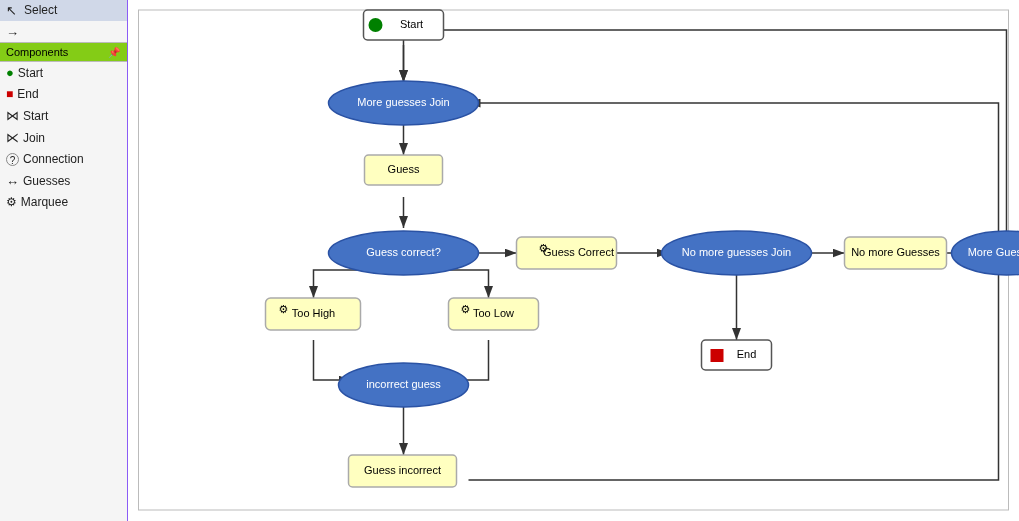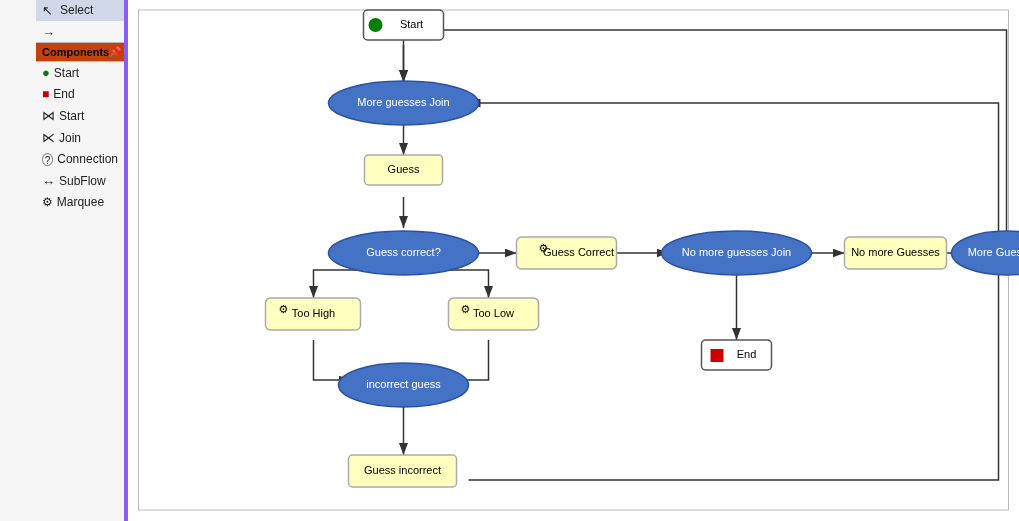--- a/index.html
+++ b/index.html
@@ -3,46 +3,45 @@
   <meta charset="utf-8">
   <style>
     * { box-sizing: border-box; margin: 0; padding: 0; }
     body { font-family: Arial, sans-serif; font-size: 12px; background: #f0f0f0; display: flex; width: 1019px; height: 521px; overflow: hidden; }
 
     
     #sidebar {
       width: 128px;
       min-width: 128px;
       background: #f5f5f5;
-      border-right: 4px solid #8b5cf6;
+      border-right: 1px solid #8b5cf6;
       display: flex;
       flex-direction: column;
       height: 100%;
-      padding-left: 36px;
     }
     .sidebar-item {
       display: flex;
       align-items: center;
       padding: 3px 6px;
       cursor: pointer;
       font-size: 12px;
       color: #222;
       gap: 4px;
       border-bottom: 1px solid transparent;
     }
     .sidebar-item.selected { background: #d0d8e8; }
     .sidebar-section-header {
-      background: #c2410c;
+      background: #84cc16;
       border-top: 1px solid #bbb;
       border-bottom: 1px solid #bbb;
       padding: 3px 6px;
-      font-weight: bold;
+      font-weight: normal;
       font-size: 11px;
       display: flex;
-      align-items: flex-start;
+      align-items: flex-end;
       justify-content: space-between;
     }
     .icon-shape {
       display: inline-block;
       width: 14px;
       height: 14px;
       flex-shrink: 0;
     }
     .icon-cursor::before { content: "↖"; font-size: 13px; }
 
@@ -102,21 +101,21 @@
   <div class="sidebar-item">
     <span style="font-size:13px;">⋉</span>
     <span>Join</span>
   </div>
   <div class="sidebar-item">
     <span style="font-size:10px;border:1px solid #888;border-radius:50%;display:inline-block;width:13px;height:13px;text-align:center;line-height:13px;">?</span>
     <span>Connection</span>
   </div>
   <div class="sidebar-item">
     <span style="font-size:13px;">↔</span>
-    <span>SubFlow</span>
+    <span>Guesses</span>
   </div>
   <div class="sidebar-item">
     <span style="font-size:12px;">⚙</span>
     <span>Marquee</span>
   </div>
 </div>
 
 <div id="canvas">
   <svg id="flow-diagram" viewBox="0 0 890 521">
 

